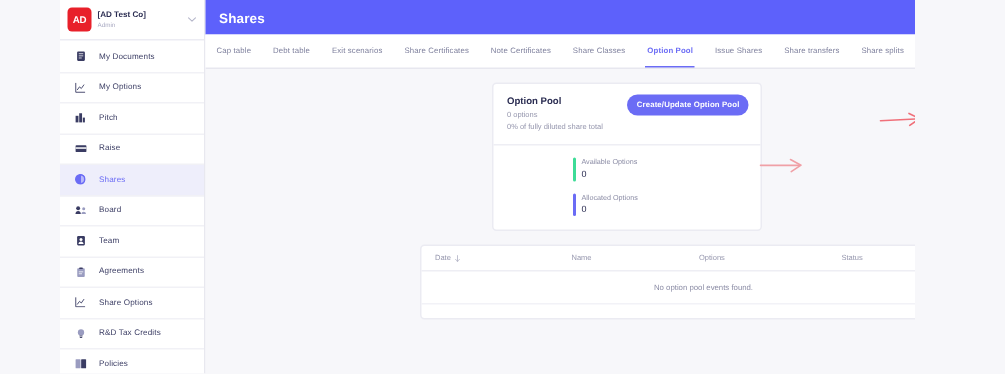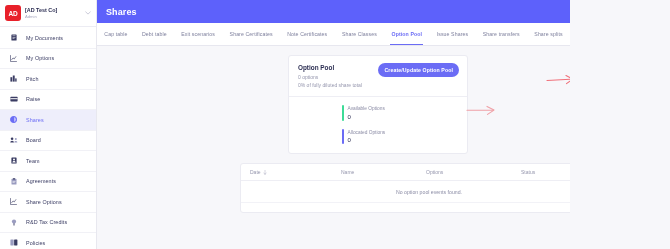--- a/index.html
+++ b/index.html
@@ -12,20 +12,21 @@
     overflow: hidden;
     font-family: "Liberation Sans", sans-serif;
     background: #f7f7fa;
     color: #2e3150;
     -webkit-font-smoothing: antialiased;
   }
   .app {
     display: flex;
     width: 570px;
     height: 249px;
+    padding-left: 40px;
   }
 
   
   .sidebar {
     width: 97px;
     height: 249px;
     background: #ffffff;
     border-right: 1px solid #e8e8ef;
     box-sizing: border-box;
     display: flex;

